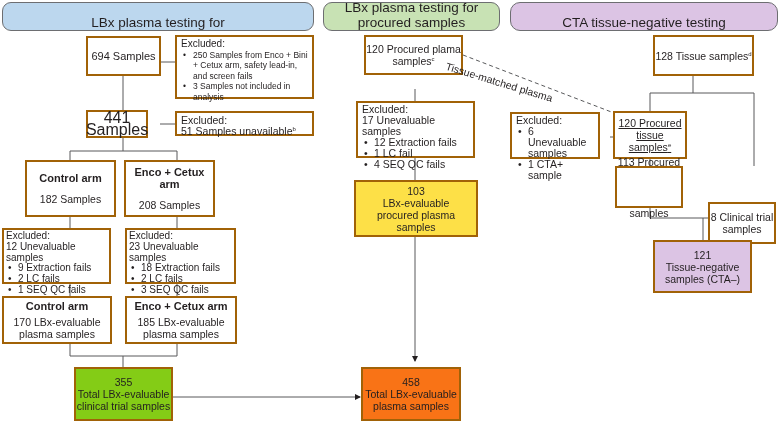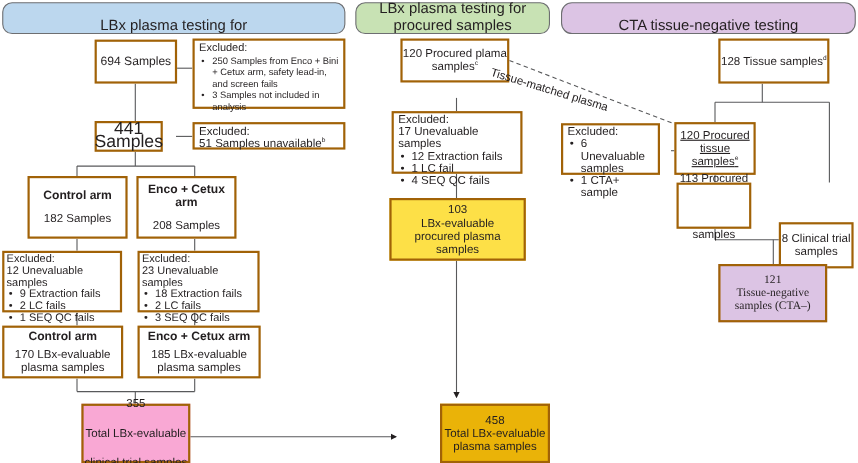--- a/index.html
+++ b/index.html
@@ -12,24 +12,24 @@
   .hdr-green { background: #c8e2b4; }
   .hdr-purple { background: #dcc4e4; }
   .box { position: absolute; border: 2px solid #a16207; background: #fff; box-sizing: border-box;
          font-size: 10.5px; line-height: 12px; }
   .center { display: flex; flex-direction: column; align-items: center; justify-content: center; text-align: center; }
   .excl { padding: 2px 4px; }
   .excl ul { margin: 0; padding: 0 0 0 12px; list-style: none; }
   .excl li { position: relative; }
   .excl li::before { content: "\2022"; position: absolute; left: -10px; }
   .b { font-weight: bold; font-size: 11px; }
-  .fill-blue { background: #f9a8d4; gap: 15px; }
+  .fill-blue { background: #84cc16; }
   .fill-green { background: #fde047; }
   .fill-purple { background: #dcc4e4; }
-  .fill-gray { background: #eab308; margin-left: 39px; }
+  .fill-gray { background: #f97316; }
   sup { font-size: 6px; vertical-align: super; line-height: 0; }
   svg.lines { position: absolute; left: 0; top: 0; width: 780px; height: 421px; pointer-events: none; }
   .dashlabel { position: absolute; left: 448px; top: 60px; font-size: 10.5px;
                transform: rotate(17deg); transform-origin: left top; white-space: nowrap; }
   .gap { height: 9px; }
 </style>
 </head>
 <body>
 
 <svg class="lines" viewBox="0 0 780 421">
@@ -199,17 +199,17 @@
   <div><span>tissue samples</span><sup>e</sup></div>
 </div>
 <div class="box center" style="left:615px;top:166px;width:68px;height:42px;gap:39px;">
   <div>113 Procured</div>
   <div>samples</div>
 </div>
 <div class="box center" style="left:708px;top:166px;width:68px;height:42px;margin-top:36px;">
   <div>8 Clinical trial</div>
   <div>samples</div>
 </div>
-<div class="box center fill-purple" style="left:653px;top:240px;width:99px;height:53px;font-family:Liberation Serif, serif;">
+<div class="box center fill-purple" style="left:653px;top:240px;width:99px;height:53px;">
   <div>121</div>
   <div>Tissue-negative</div>
   <div>samples (CTA–)</div>
 </div>
 
 </body></html>

